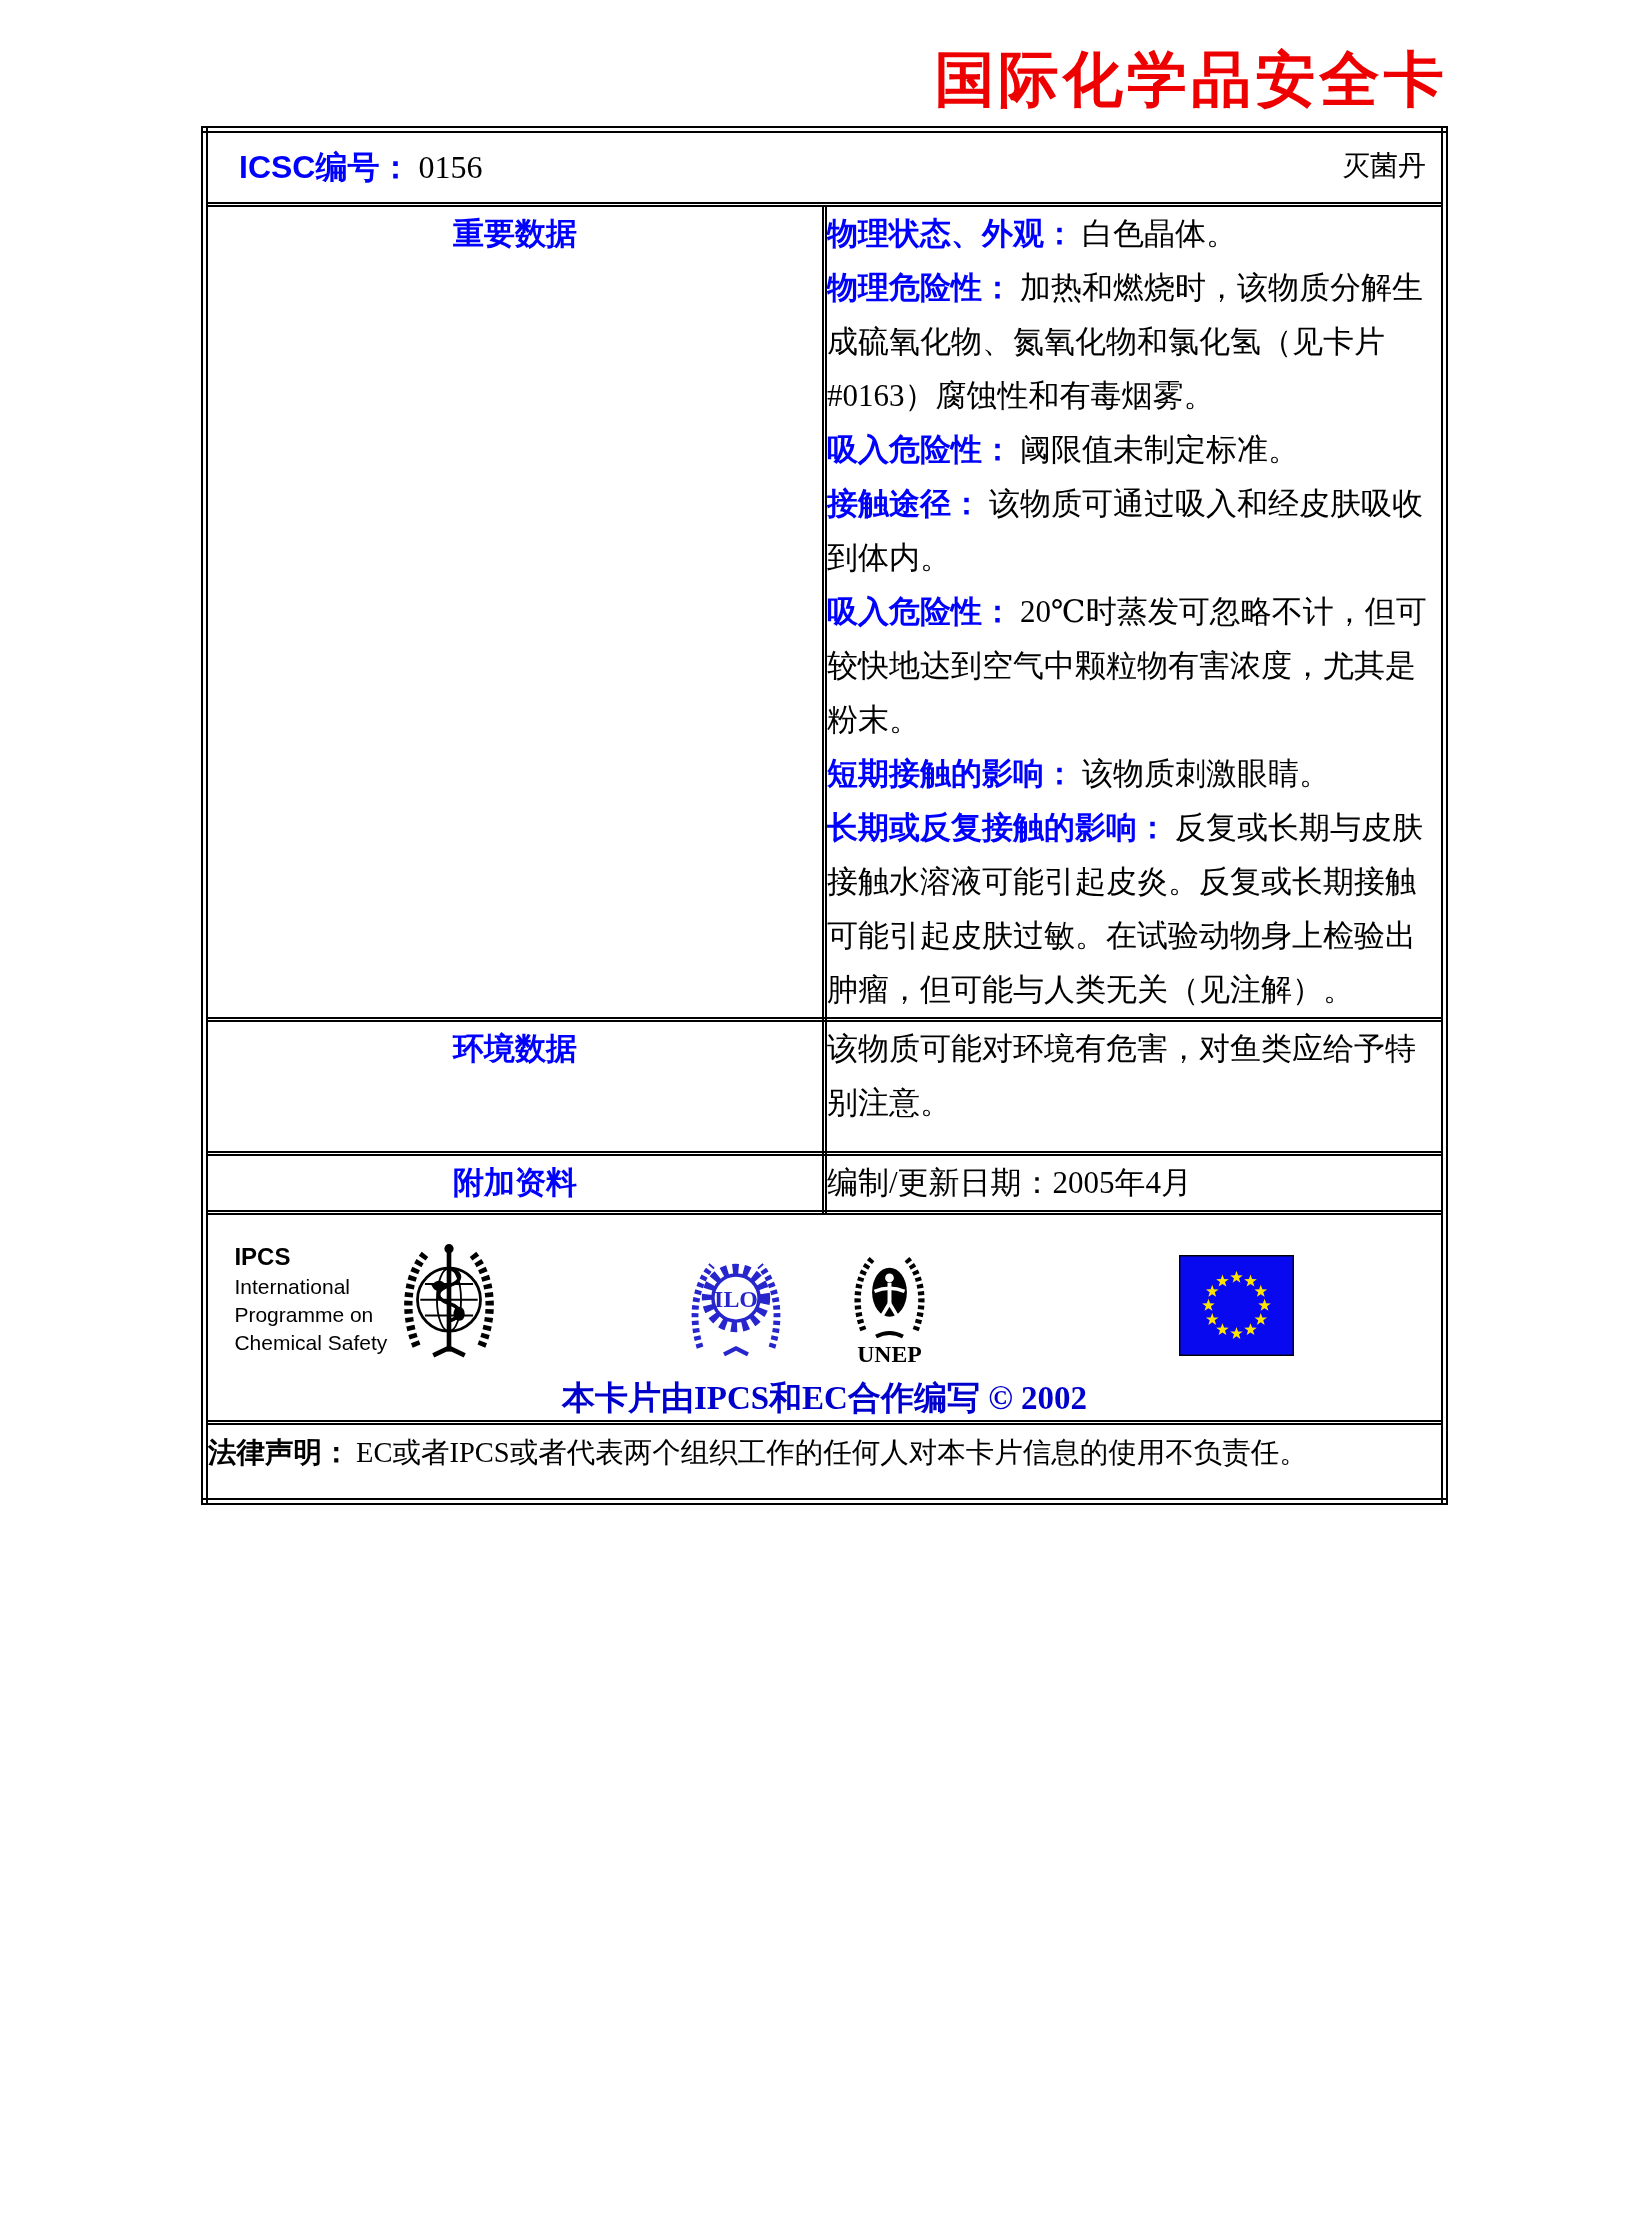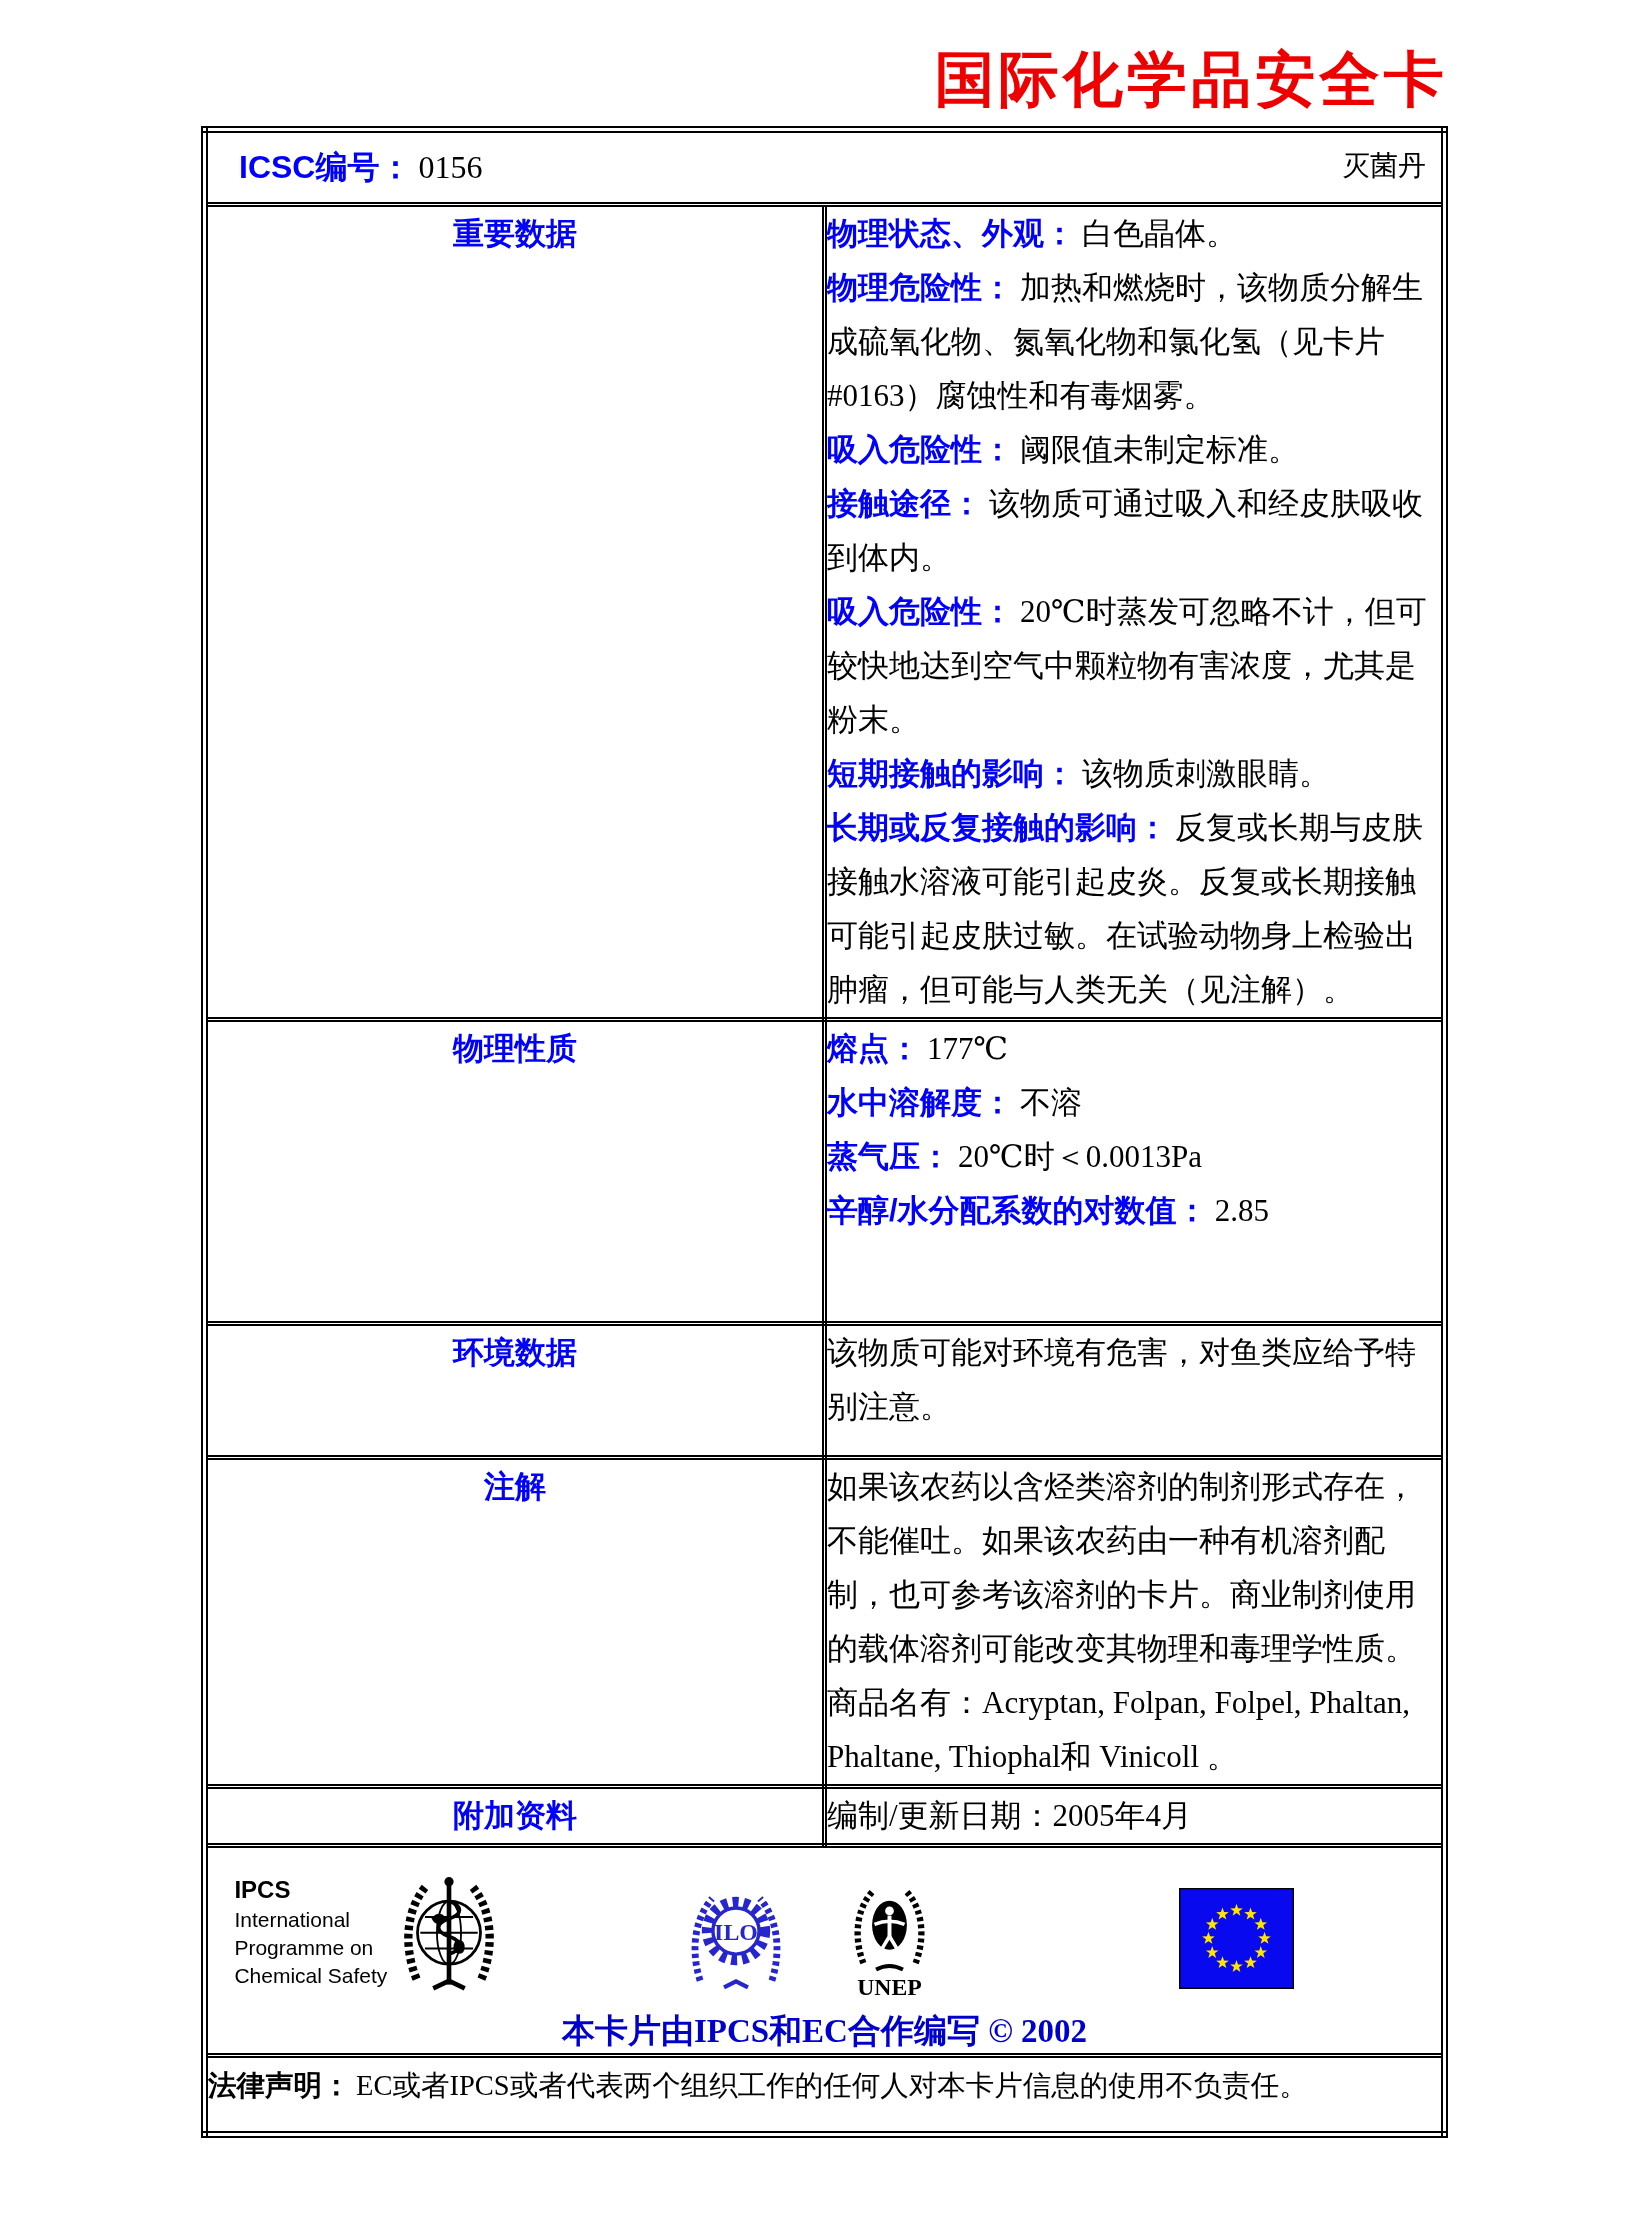--- a/index.html
+++ b/index.html
@@ -90,43 +90,28 @@
       <div><span class="blue-lbl">物理状态、外观：</span><span>白色晶体。</span></div>
       <div><span class="blue-lbl">物理危险性：</span><span>加热和燃烧时，该物质分解生成硫氧化物、氮氧化物和氯化氢（见卡片#0163）腐蚀性和有毒烟雾。</span></div>
       <div><span class="blue-lbl">吸入危险性：</span><span>阈限值未制定标准。</span></div>
       <div><span class="blue-lbl">接触途径：</span><span>该物质可通过吸入和经皮肤吸收到体内。</span></div>
       <div><span class="blue-lbl">吸入危险性：</span><span>20℃时蒸发可忽略不计，但可较快地达到空气中颗粒物有害浓度，尤其是粉末。</span></div>
       <div><span class="blue-lbl">短期接触的影响：</span><span>该物质刺激眼睛。</span></div>
       <div><span class="blue-lbl">长期或反复接触的影响：</span><span>反复或长期与皮肤接触水溶液可能引起皮炎。反复或长期接触可能引起皮肤过敏。在试验动物身上检验出肿瘤，但可能与人类无关（见注解）。</span></div>
     </td>
   </tr>
 
-  <tr>
-    <td class="labelcol" style="height:299px;">物理性质</td>
-    <td class="content">
-      <div><span class="blue-lbl">熔点：</span><span>177℃</span></div>
-      <div><span class="blue-lbl">水中溶解度：</span><span>不溶</span></div>
-      <div><span class="blue-lbl">蒸气压：</span><span>20℃时＜0.0013Pa</span></div>
-      <div><span class="blue-lbl">辛醇/水分配系数的对数值：</span><span>2.85</span></div>
-    </td>
-  </tr>
 
   <tr>
     <td class="labelcol" style="height:129px;">环境数据</td>
     <td class="content">
       <div>该物质可能对环境有危害，对鱼类应给予特别注意。</div>
     </td>
   </tr>
 
-  <tr>
-    <td class="labelcol" style="height:261px;">注解</td>
-    <td class="content">
-      <div>如果该农药以含烃类溶剂的制剂形式存在，不能催吐。如果该农药由一种有机溶剂配制，也可参考该溶剂的卡片。商业制剂使用的载体溶剂可能改变其物理和毒理学性质。商品名有：Acryptan, Folpan, Folpel, Phaltan, Phaltane, Thiophal和 Vinicoll 。</div>
-    </td>
-  </tr>
 
   <tr>
     <td class="labelcol" style="height:52px;">附加资料</td>
     <td class="content addl-cell">
       <div>编制/更新日期：2005年4月</div>
     </td>
   </tr>
 
   <tr>
     <td colspan="2" class="logos-cell">

